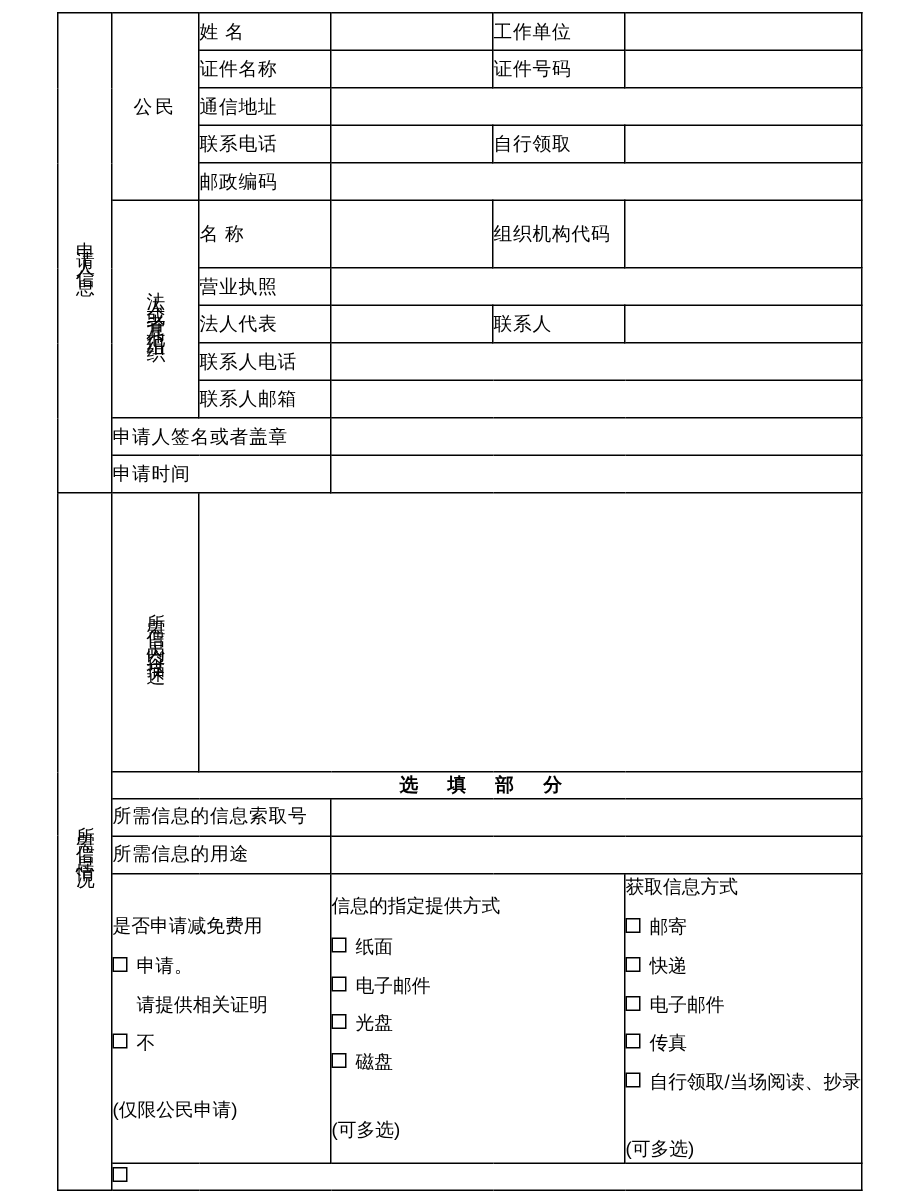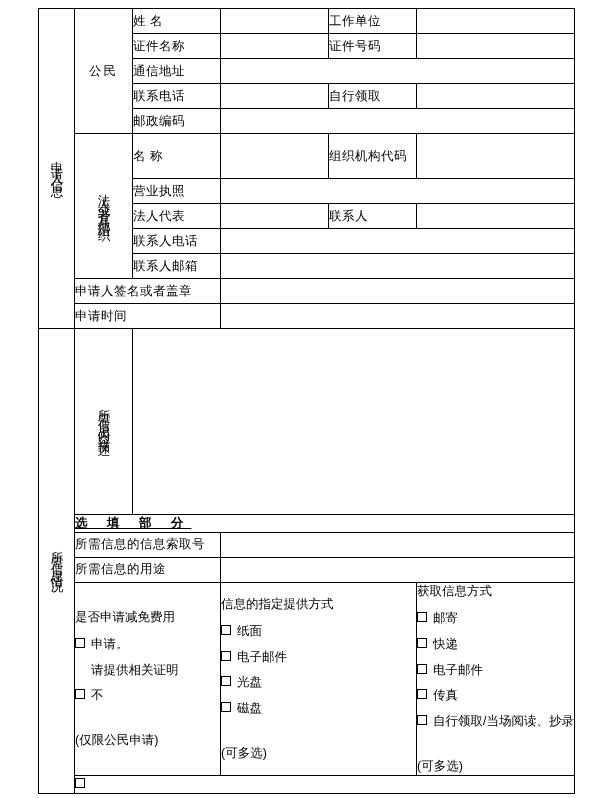--- a/index.html
+++ b/index.html
@@ -45,26 +45,25 @@
     letter-spacing: 2px;
     line-height: 1.5;
     padding: 4px 2px;
   }
   .vert span {
     display: block;
   }
   .rowh { height: 25px; }
   .blank { background: #fff; }
   .section-title {
-    text-align: left;
+    text-align: center;
     font-size: 13.5px;
     font-weight: bold;
     letter-spacing: 8px;
     padding: 6px 0;
-    text-decoration: underline;
   }
   .desc-cell {
     height: 185px;
     vertical-align: top;
   }
   .desc-label {
     text-align: center;
     font-size: 12.5px;
     line-height: 1.7;
     padding-top: 48px;

